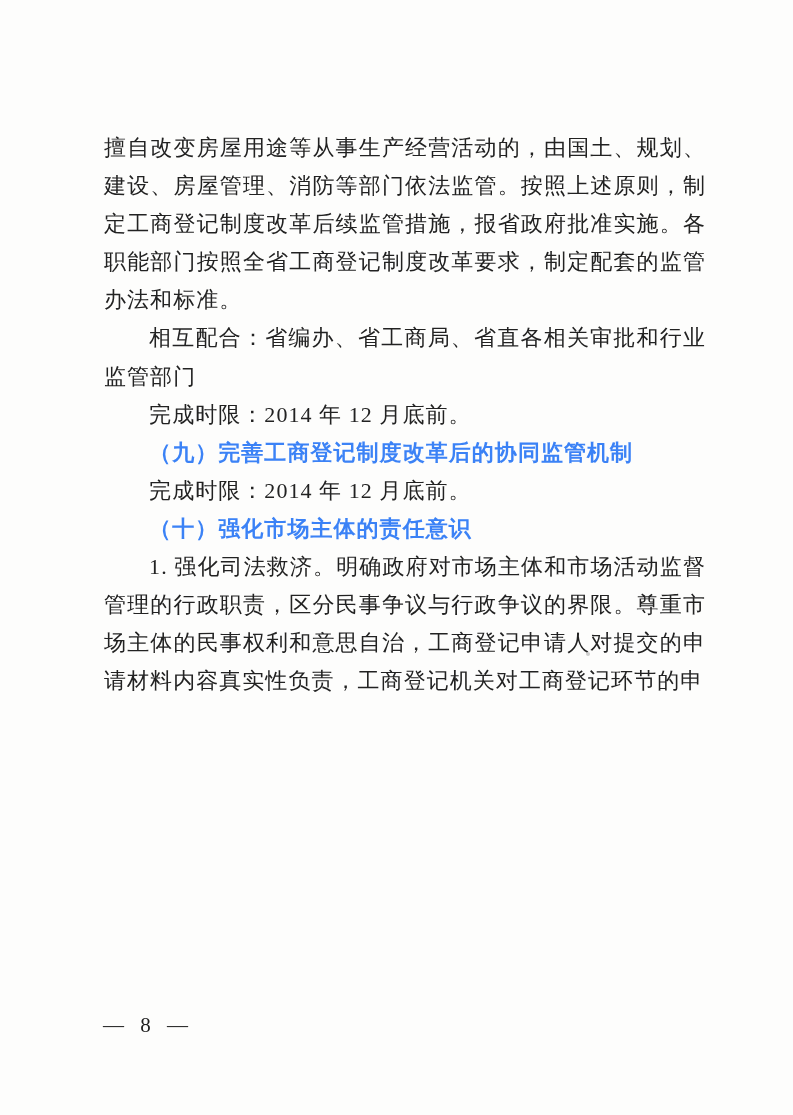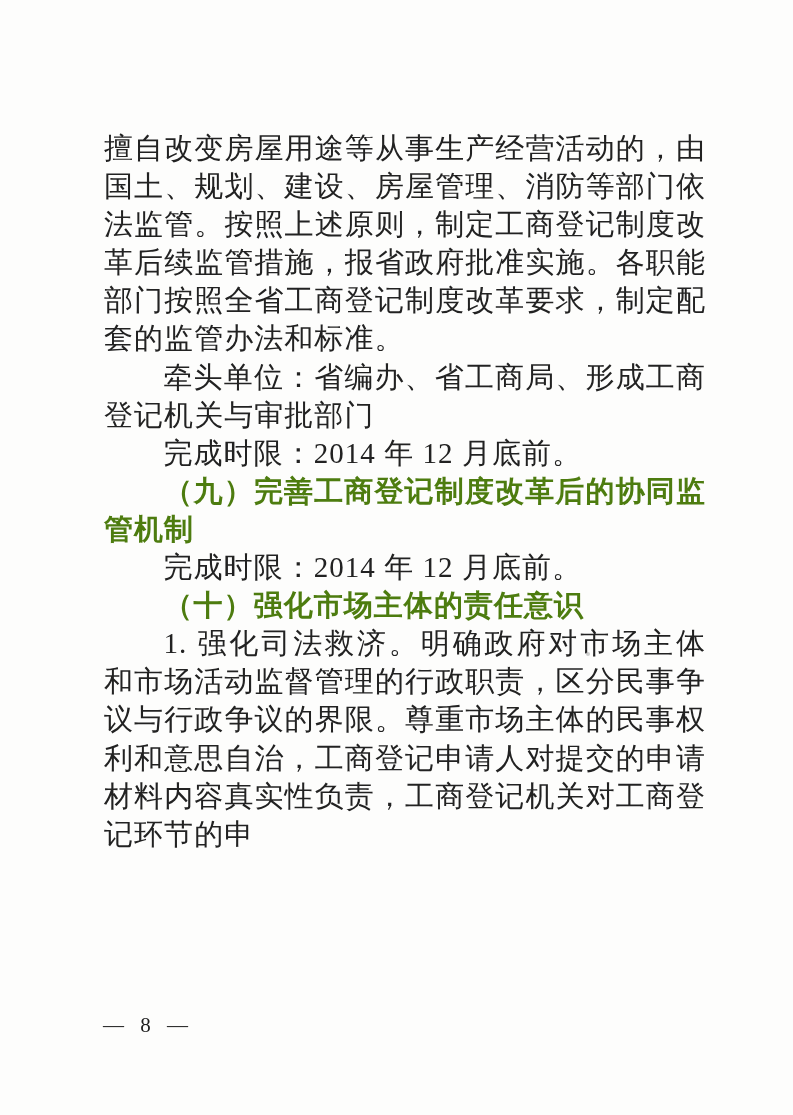--- a/index.html
+++ b/index.html
@@ -14,40 +14,40 @@
     background: #fdfdfc;
     overflow: hidden;
     font-family: "Liberation Serif", "DejaVu Serif", serif;
     color: #222222;
   }
   .text-block {
     position: absolute;
     left: 104px;
     top: 129px;
     width: 602px;
-    font-size: 29px;
+    font-size: 22px;
     line-height: 38.1px;
     letter-spacing: 1.05px;
     text-align: justify;
     text-justify: inter-character;
   }
   .text-block p {
     margin: 0;
     padding: 0;
   }
   .para.indent {
     text-indent: 2.05em;
   }
   .para.flush {
     text-indent: 0;
   }
   .para.heading {
     text-indent: 2.05em;
     font-weight: 700;
-    color: #4d7c0f;
+    color: #3b82f6;
   }
   .page-number {
     position: absolute;
     left: 103px;
     top: 1013px;
     font-size: 21px;
     letter-spacing: 1px;
     word-spacing: 9px;
     color: #1e1e1e;
     white-space: pre;
@@ -63,21 +63,21 @@
     background: #b9b9b9;
     opacity: 0.7;
   }
 </style>
 </head>
 <body>
 
 <div class="page">
   <div class="text-block">
     <p class="para flush">擅自改变房屋用途等从事生产经营活动的，由国土、规划、建设、房屋管理、消防等部门依法监管。按照上述原则，制定工商登记制度改革后续监管措施，报省政府批准实施。各职能部门按照全省工商登记制度改革要求，制定配套的监管办法和标准。</p>
-    <p class="para indent">牵头单位：省编办、省工商局、形成工商登记机关与审批部门</p>
+    <p class="para indent">相互配合：省编办、省工商局、省直各相关审批和行业监管部门</p>
     <p class="para indent">完成时限：2014 年 12 月底前。</p>
     <p class="para heading">（九）完善工商登记制度改革后的协同监管机制</p>
     <p class="para indent">完成时限：2014 年 12 月底前。</p>
     <p class="para heading">（十）强化市场主体的责任意识</p>
     <p class="para indent">1. 强化司法救济。明确政府对市场主体和市场活动监督管理的行政职责，区分民事争议与行政争议的界限。尊重市场主体的民事权利和意思自治，工商登记申请人对提交的申请材料内容真实性负责，工商登记机关对工商登记环节的申</p>
   </div>
 
   <div class="scan-speck"></div>
 
   <div class="page-number">— 8 —</div>

